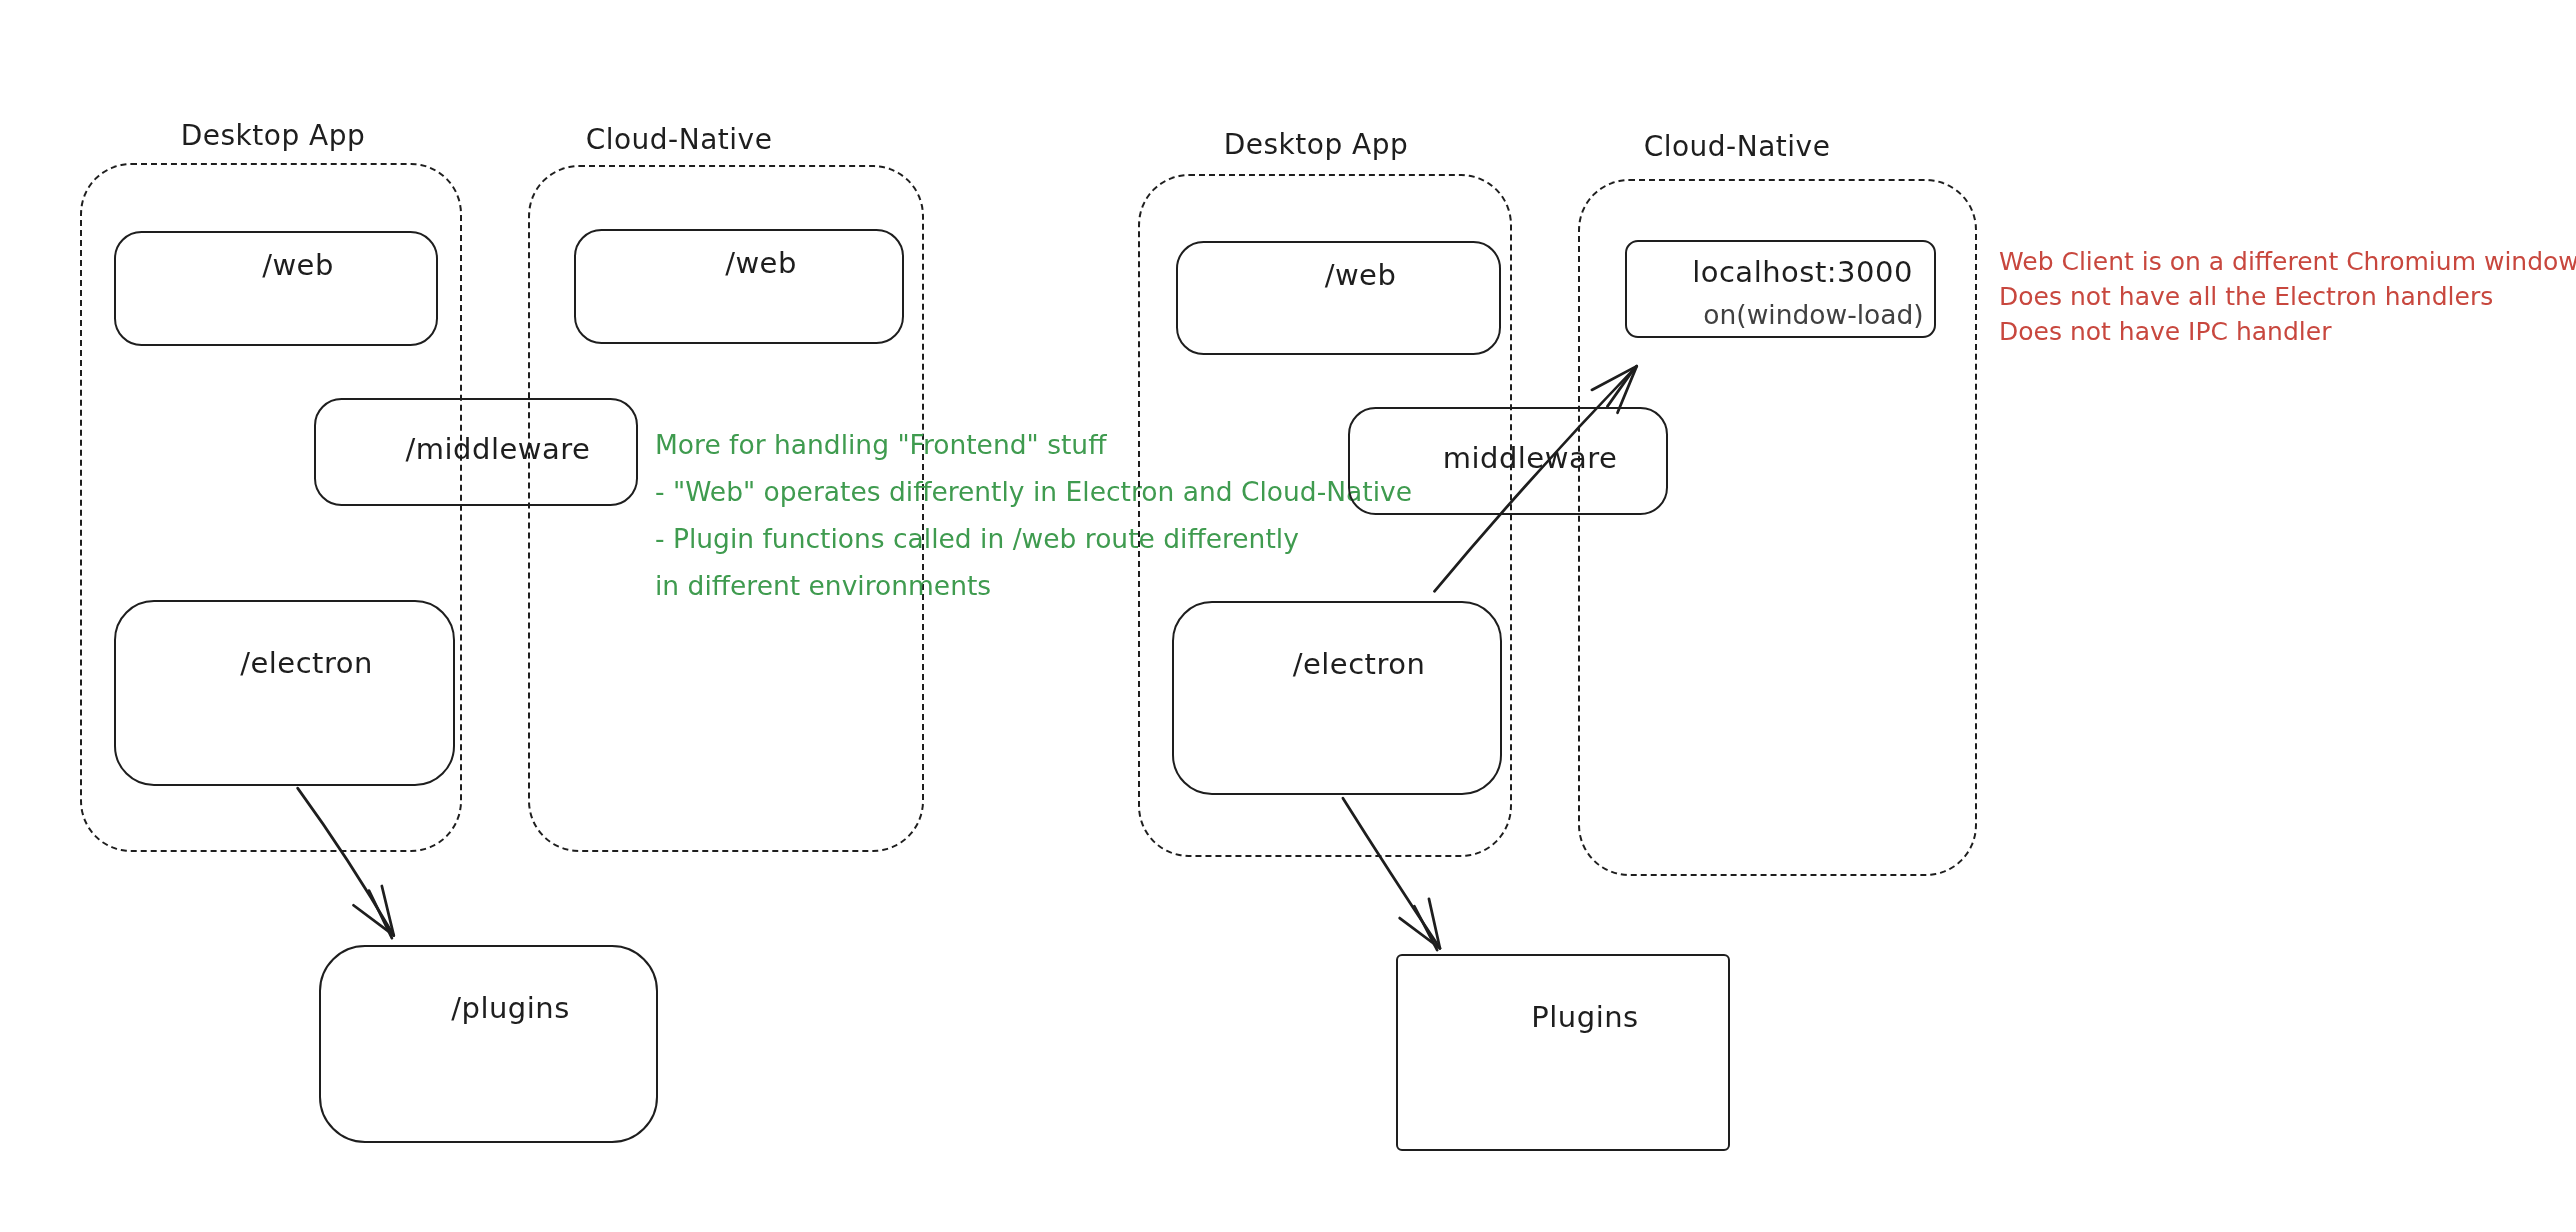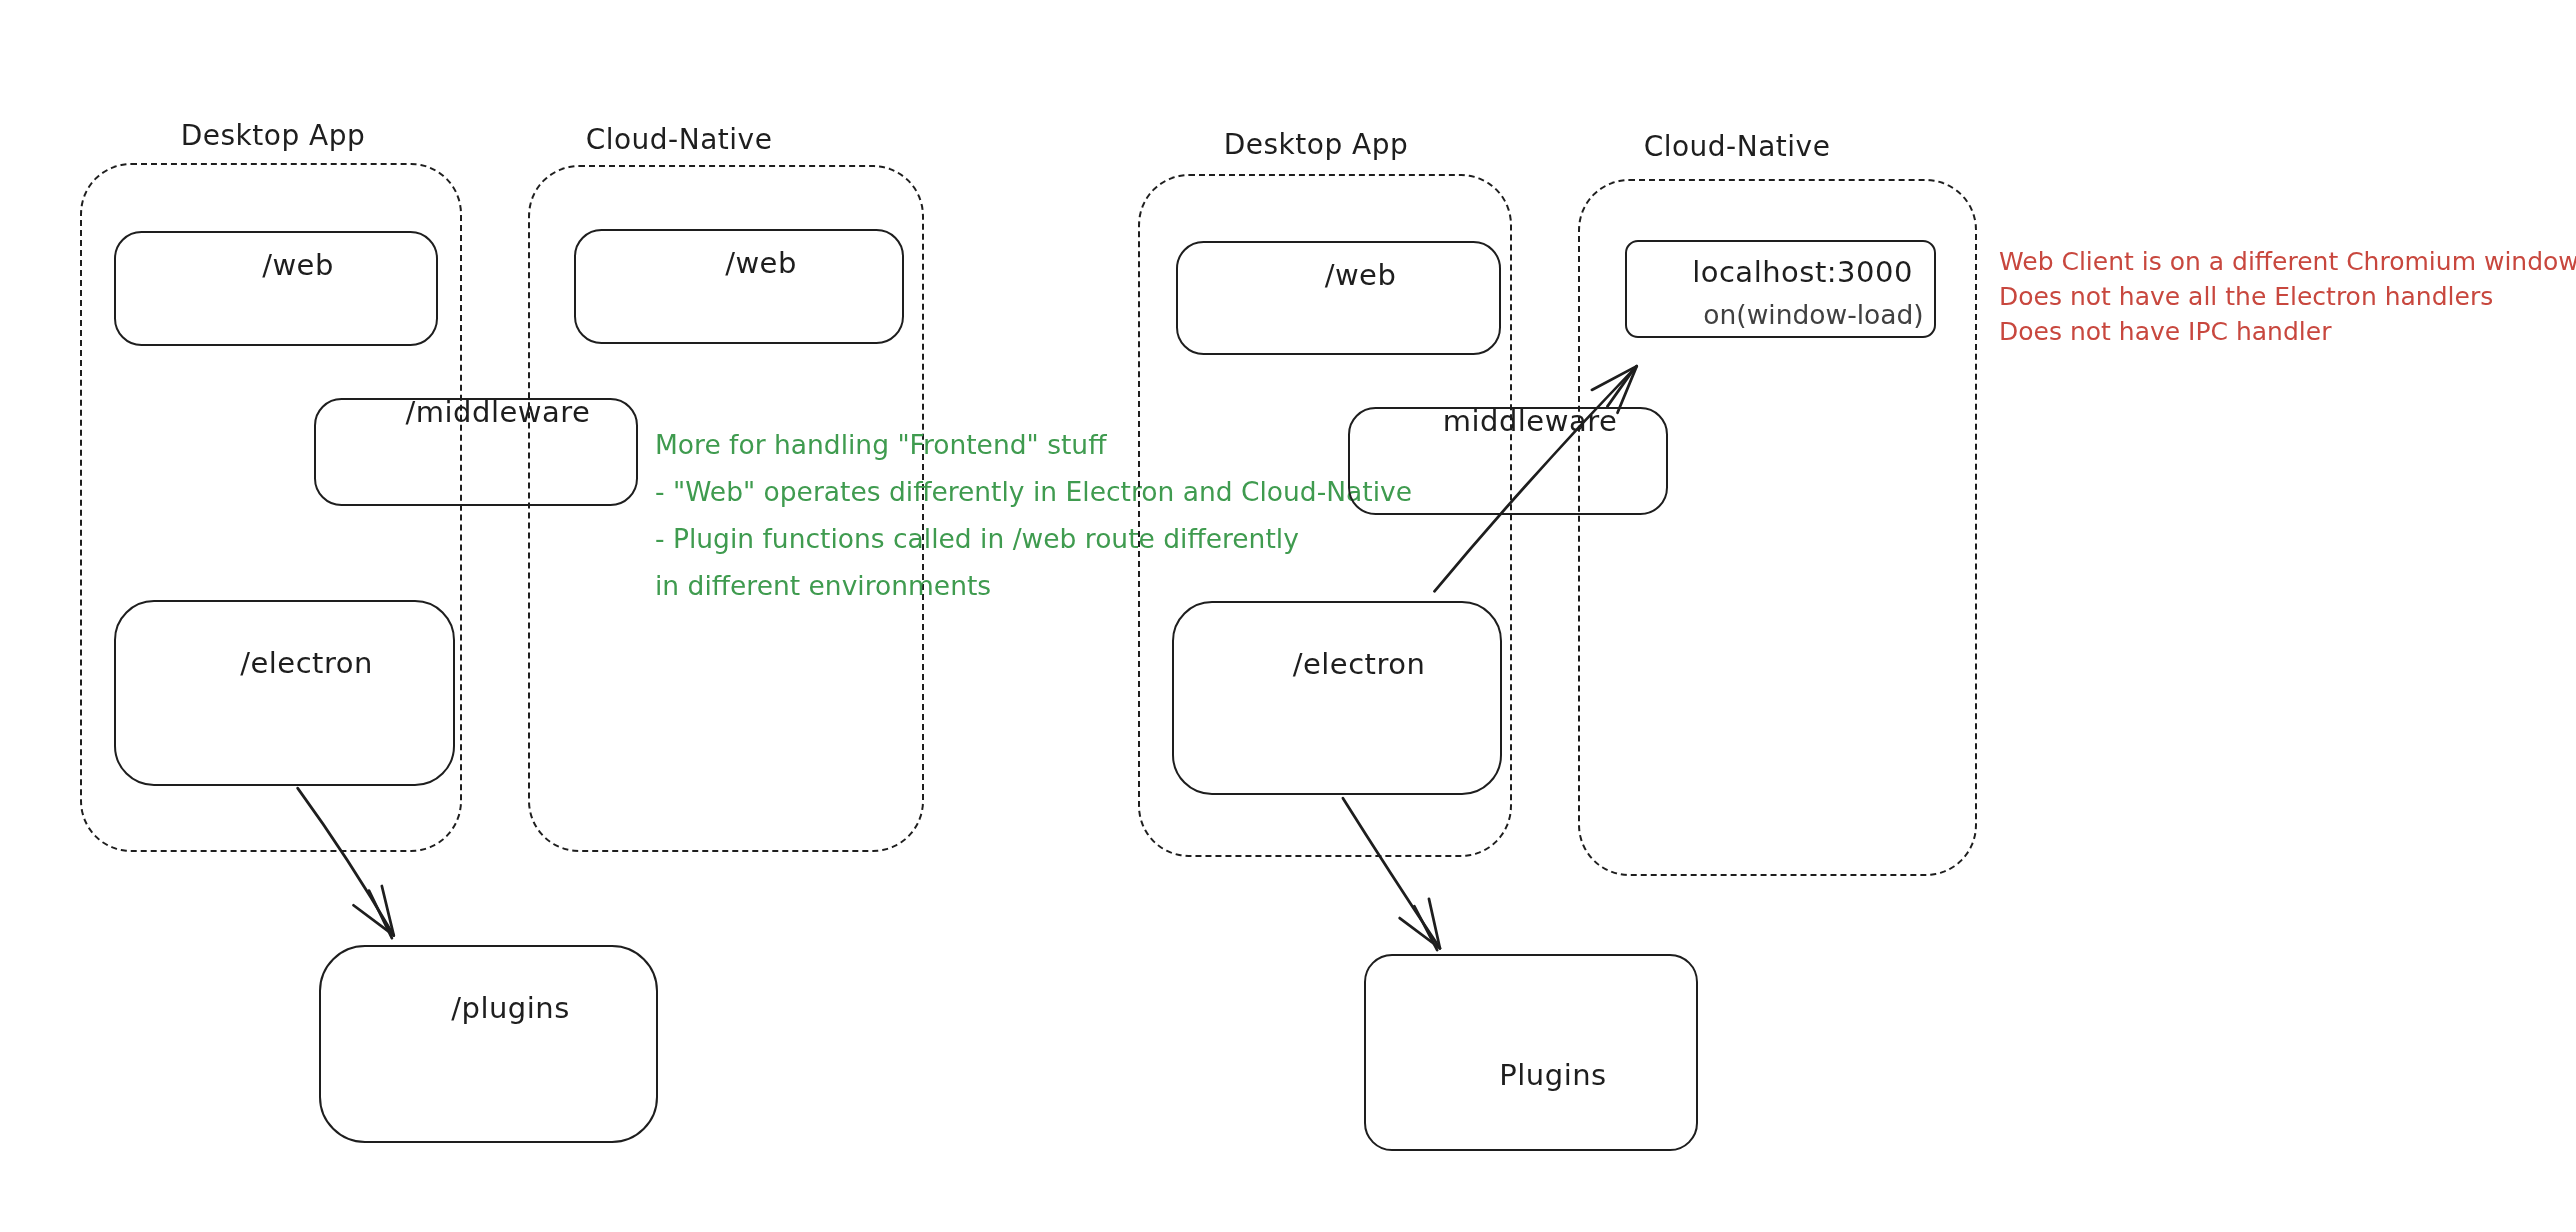--- a/index.html
+++ b/index.html
@@ -26,21 +26,21 @@
     justify-content:center;
     align-items:flex-start;
     box-sizing:border-box;
     padding-left:44px;
   }
   .node .label{
     font-size:29px;
     letter-spacing:0.5px;
     white-space:nowrap;
   }
-  .node.small{align-items:flex-start;}
+  .node.small{align-items:center;}
   .node.small .label{margin-top:-5.5px;}
   .node.webbox .label{margin-top:14.6px;}
   .node.big{border-radius:40px;}
   .node.big .label{margin-top:44px;}
   .title{
     position:absolute;
     transform:translateX(-50%);
     font-size:28px;
     letter-spacing:0.5px;
     white-space:nowrap;
@@ -137,21 +137,21 @@
   </div>
 
   <div class="node small" style="left:1348px;top:407px;width:320px;height:108px;">
     <span class="label">middleware</span>
   </div>
 
   <div class="node big" style="left:1172px;top:601px;width:330px;height:194px;">
     <span class="label">/electron</span>
   </div>
 
-  <div class="node big" style="left:1364px;top:954px;width:334px;height:197px;border-radius:28px;align-items:center;">
+  <div class="node big" style="left:1396px;top:954px;width:334px;height:197px;border-radius:6px;">
     <span class="label">Plugins</span>
   </div>
 
   <div class="note red" style="left:1999px;top:244px;">
     <div class="note-line">Web Client is on a different Chromium window</div>
     <div class="note-line">Does not have all the Electron handlers</div>
     <div class="note-line">Does not have IPC handler</div>
   </div>
 
   <svg class="arrows" width="2576" height="1232" viewBox="0 0 2814 1346">

